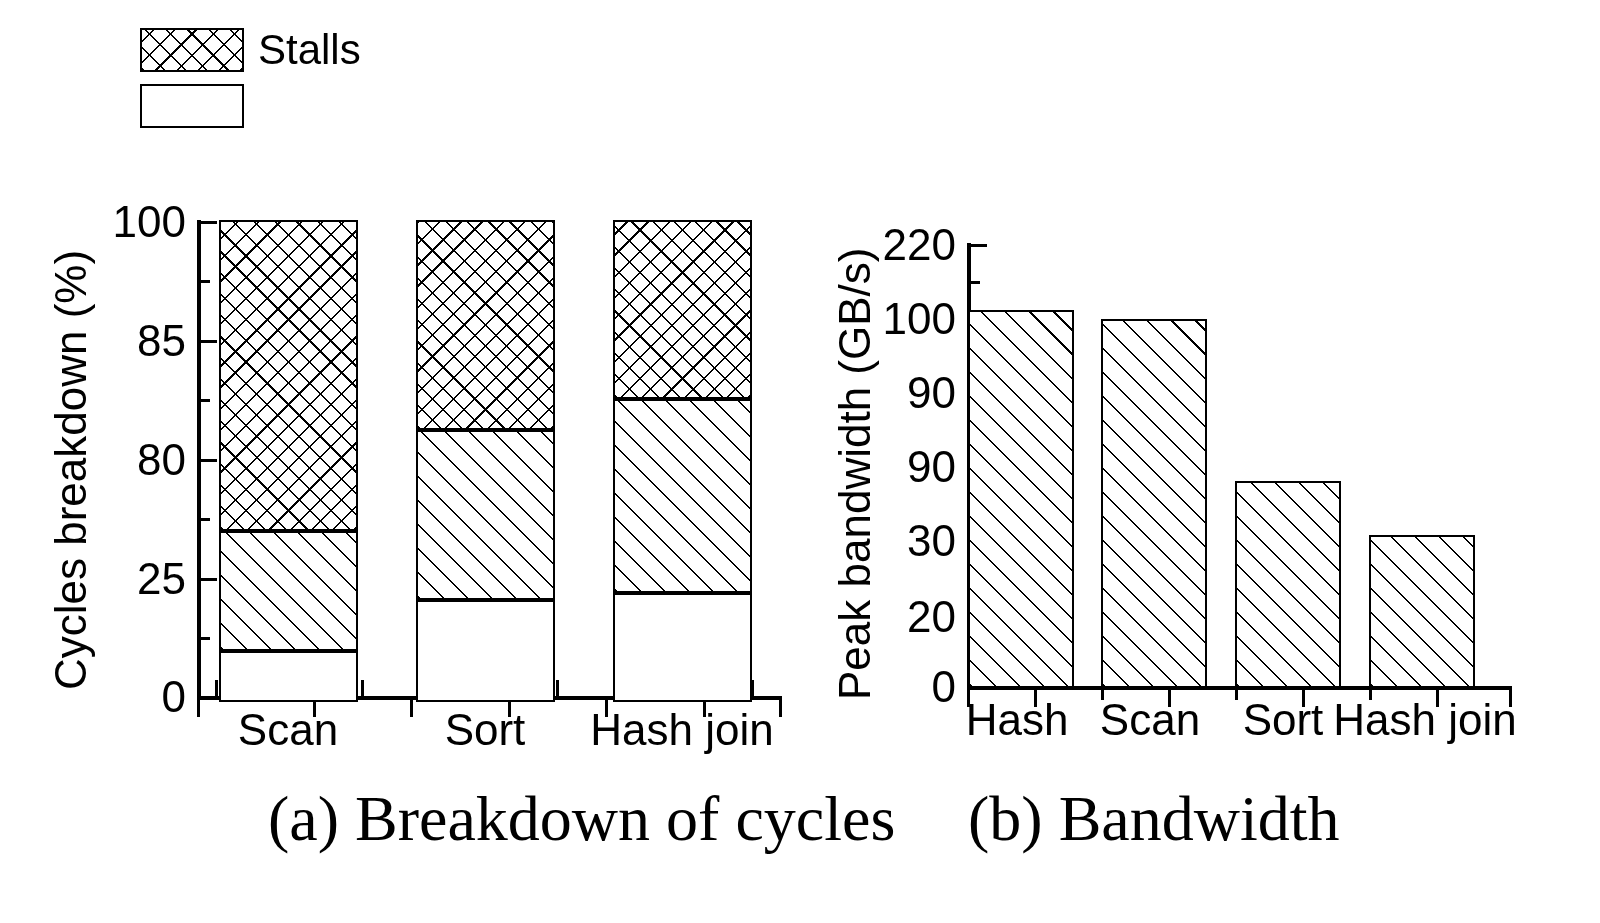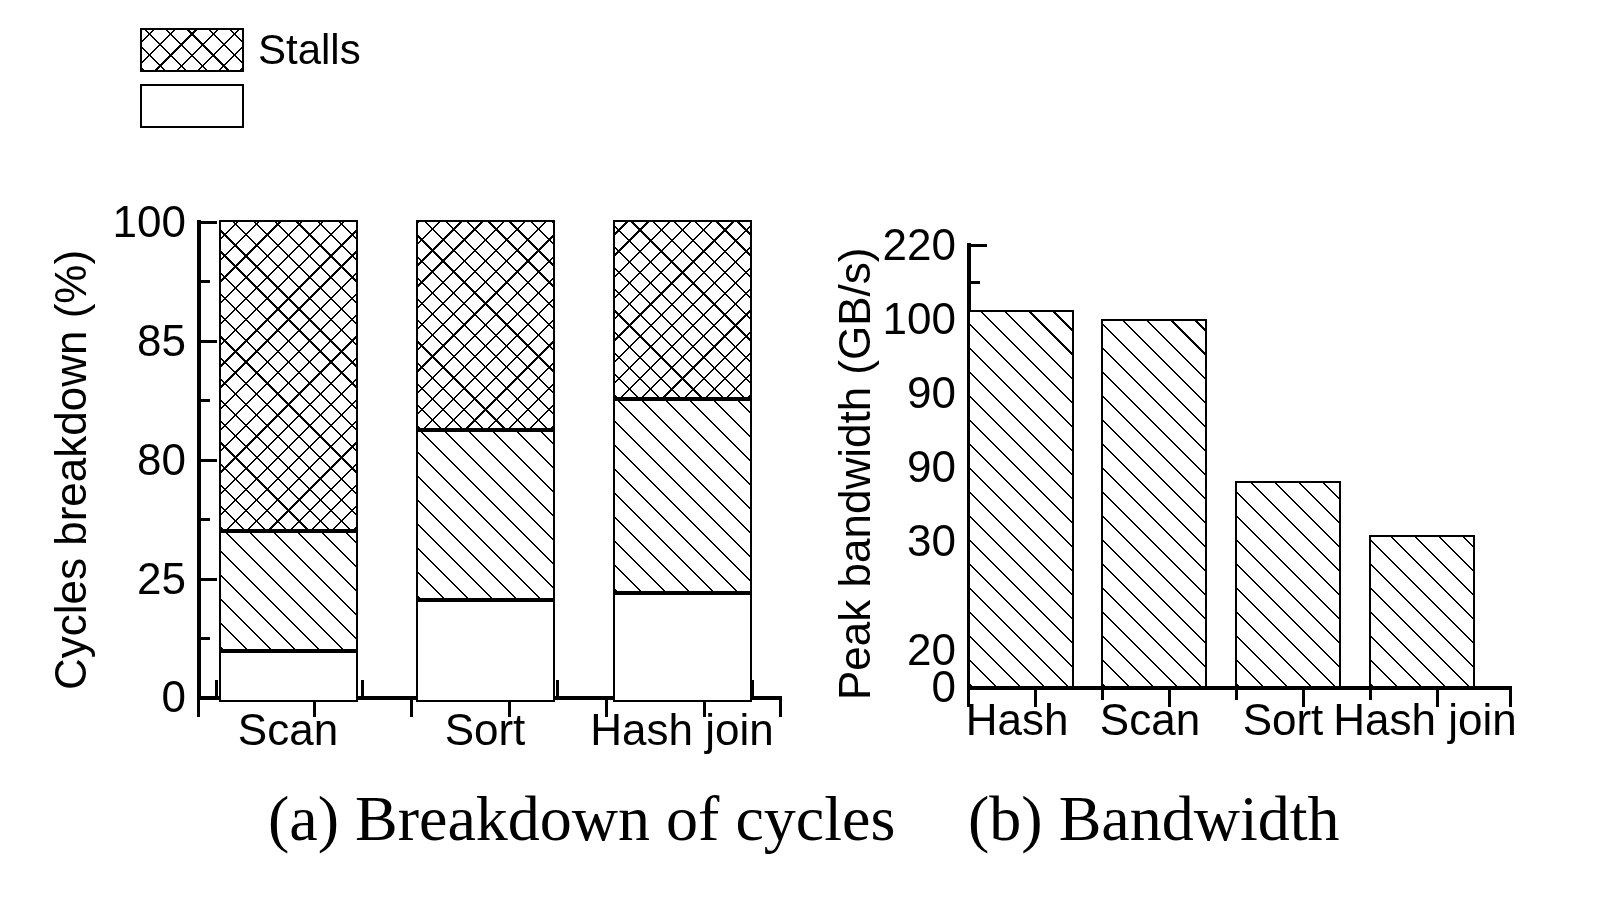--- a/index.html
+++ b/index.html
@@ -235,21 +235,21 @@
     <div class="tick tick-y minor" style="left:970px; top:429px;"></div>
     <div class="tick tick-y minor" style="left:970px; top:503px;"></div>
     <div class="tick tick-y minor" style="left:970px; top:577px;"></div>
     <div class="tick tick-y minor" style="left:970px; top:651px;"></div>
 
     <div class="ytick-label" style="left:850px; top:245px; width:106px;">220</div>
     <div class="ytick-label" style="left:850px; top:319px; width:106px;">100</div>
     <div class="ytick-label" style="left:850px; top:393px; width:106px;">90</div>
     <div class="ytick-label" style="left:850px; top:467px; width:106px;">90</div>
     <div class="ytick-label" style="left:850px; top:541px; width:106px;">30</div>
-    <div class="ytick-label" style="left:850px; top:650px; width:106px;">20</div>
+    <div class="ytick-label" style="left:850px; top:617px; width:106px;">20</div>
     <div class="ytick-label" style="left:850px; top:687px; width:106px;">0</div>
 
     <div class="tick tick-x major" style="left:967px;  top:690px;"></div>
     <div class="tick tick-x major" style="left:1034px; top:690px;"></div>
     <div class="tick tick-x minor" style="left:1101px; top:690px;"></div>
     <div class="tick tick-x major" style="left:1168px; top:690px;"></div>
     <div class="tick tick-x minor" style="left:1235px; top:690px;"></div>
     <div class="tick tick-x major" style="left:1302px; top:690px;"></div>
     <div class="tick tick-x minor" style="left:1369px; top:690px;"></div>
     <div class="tick tick-x major" style="left:1436px; top:690px;"></div>

